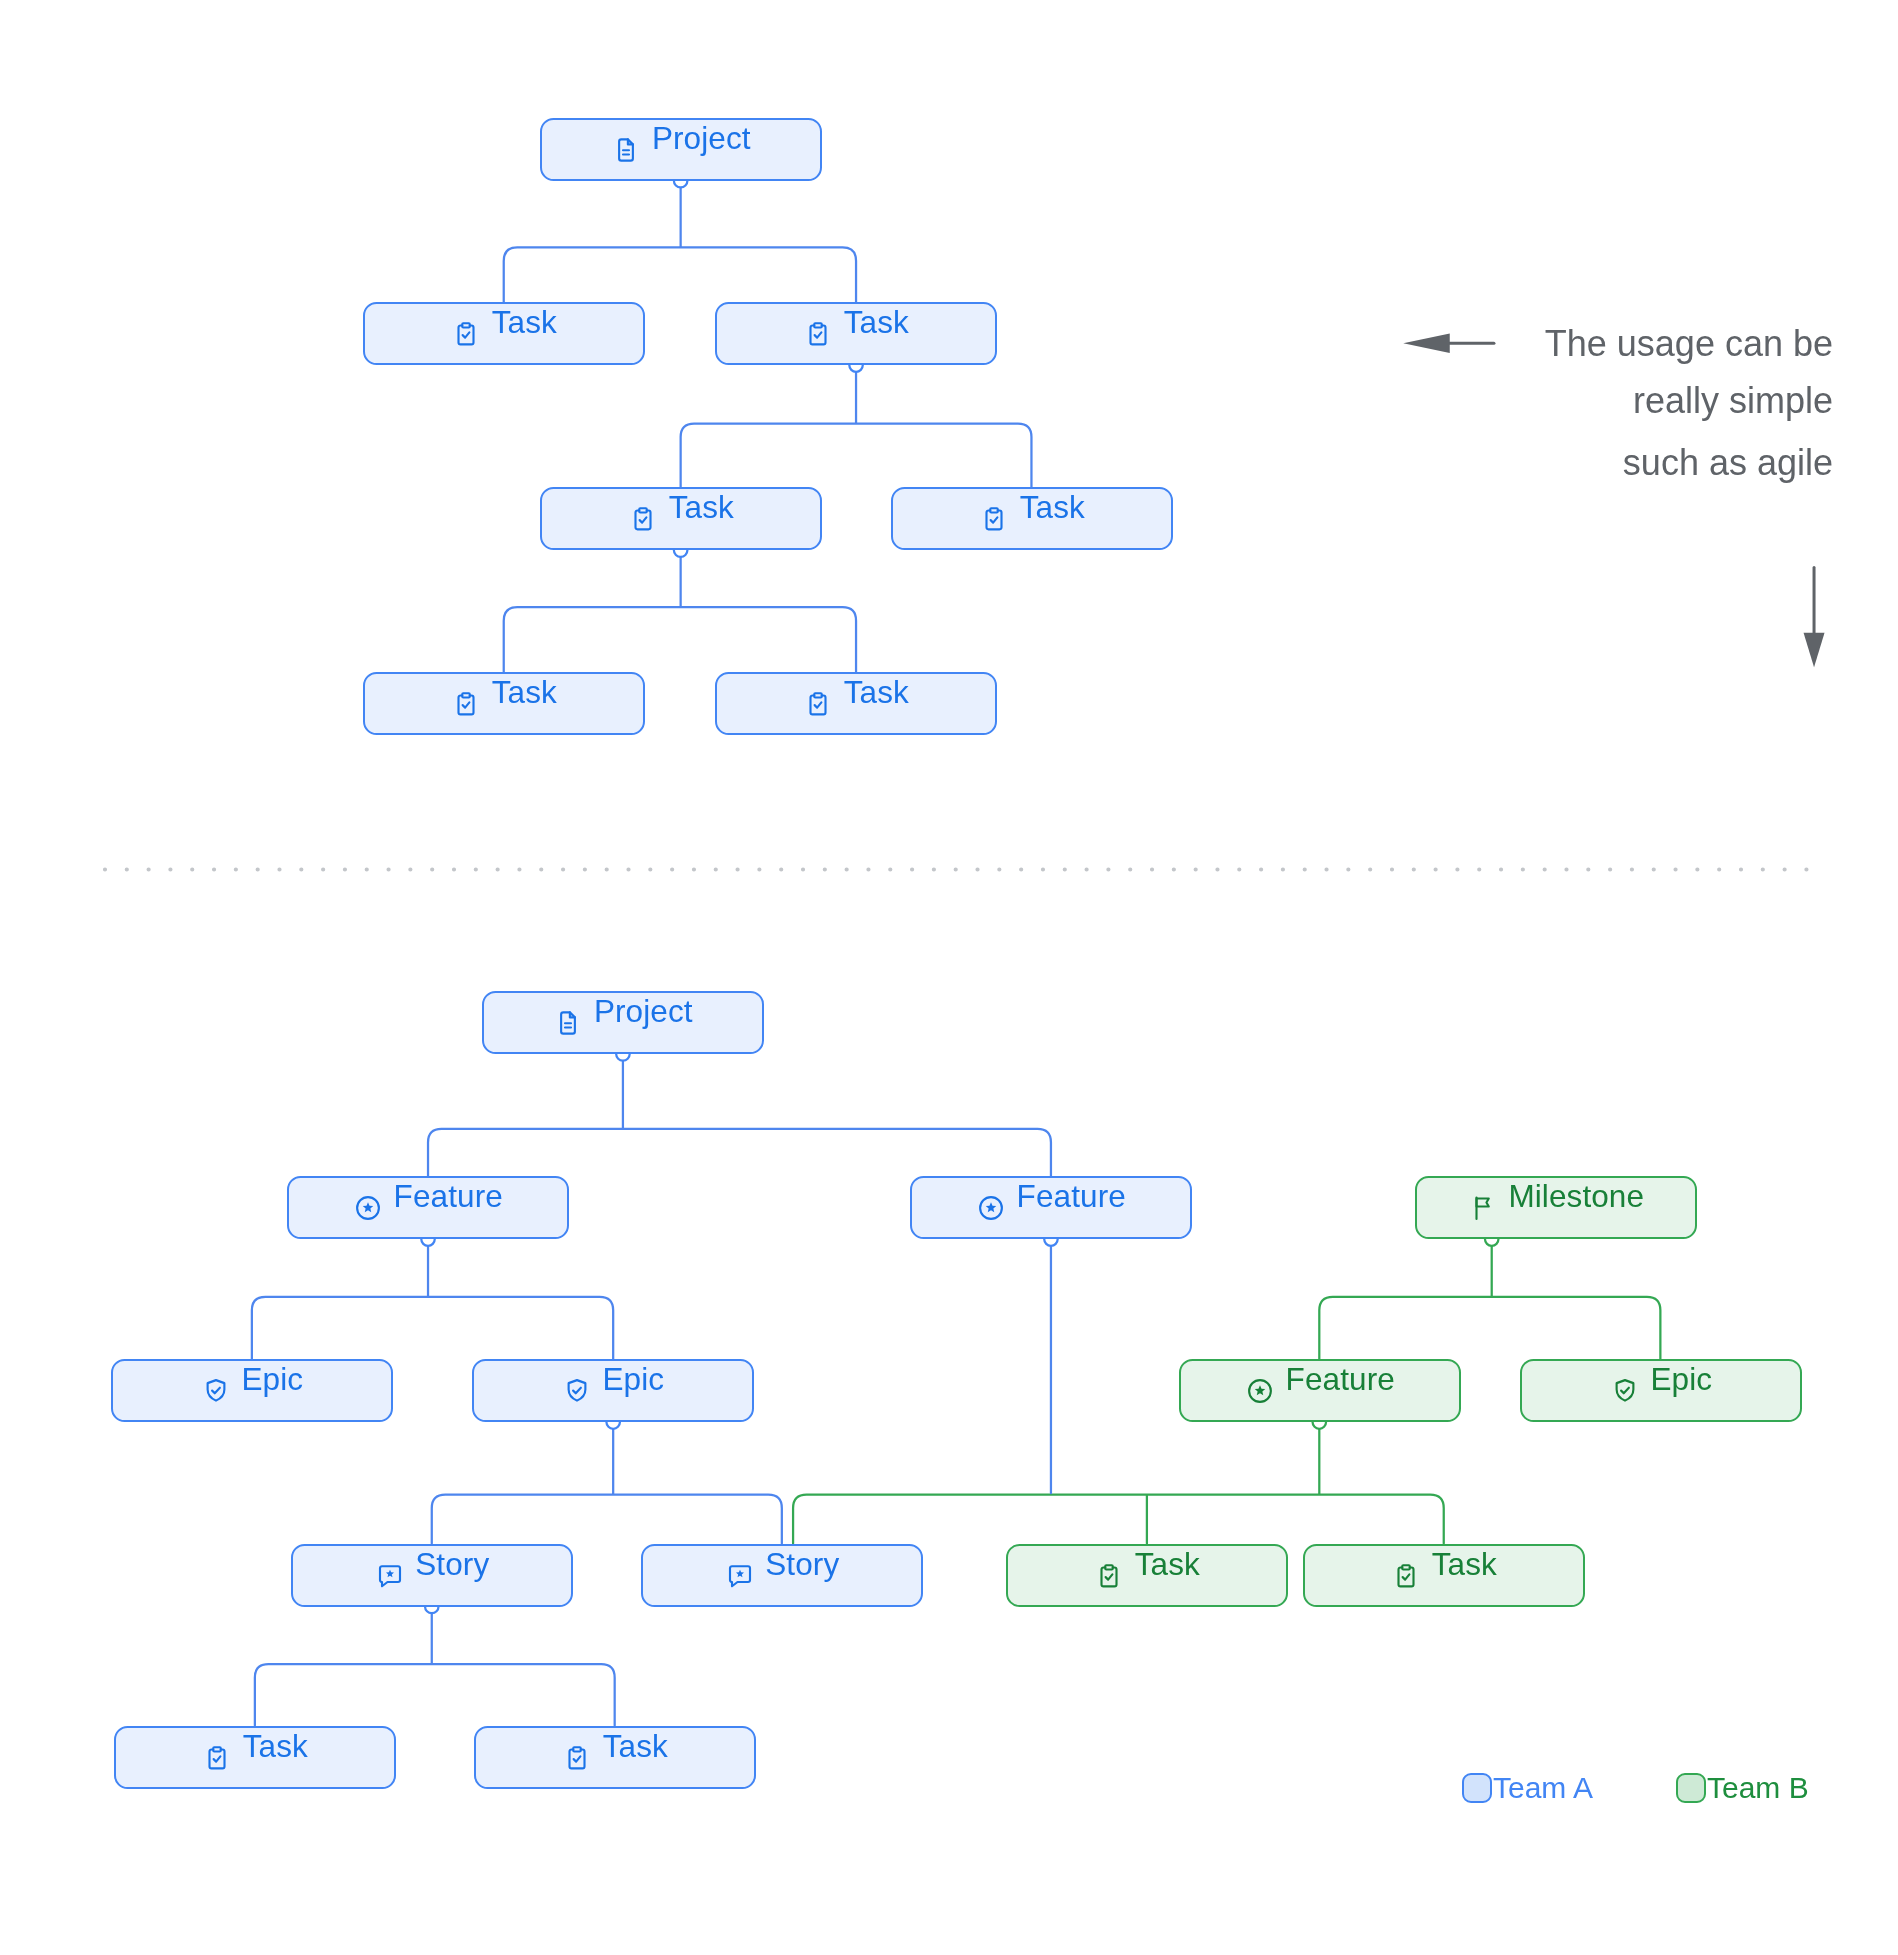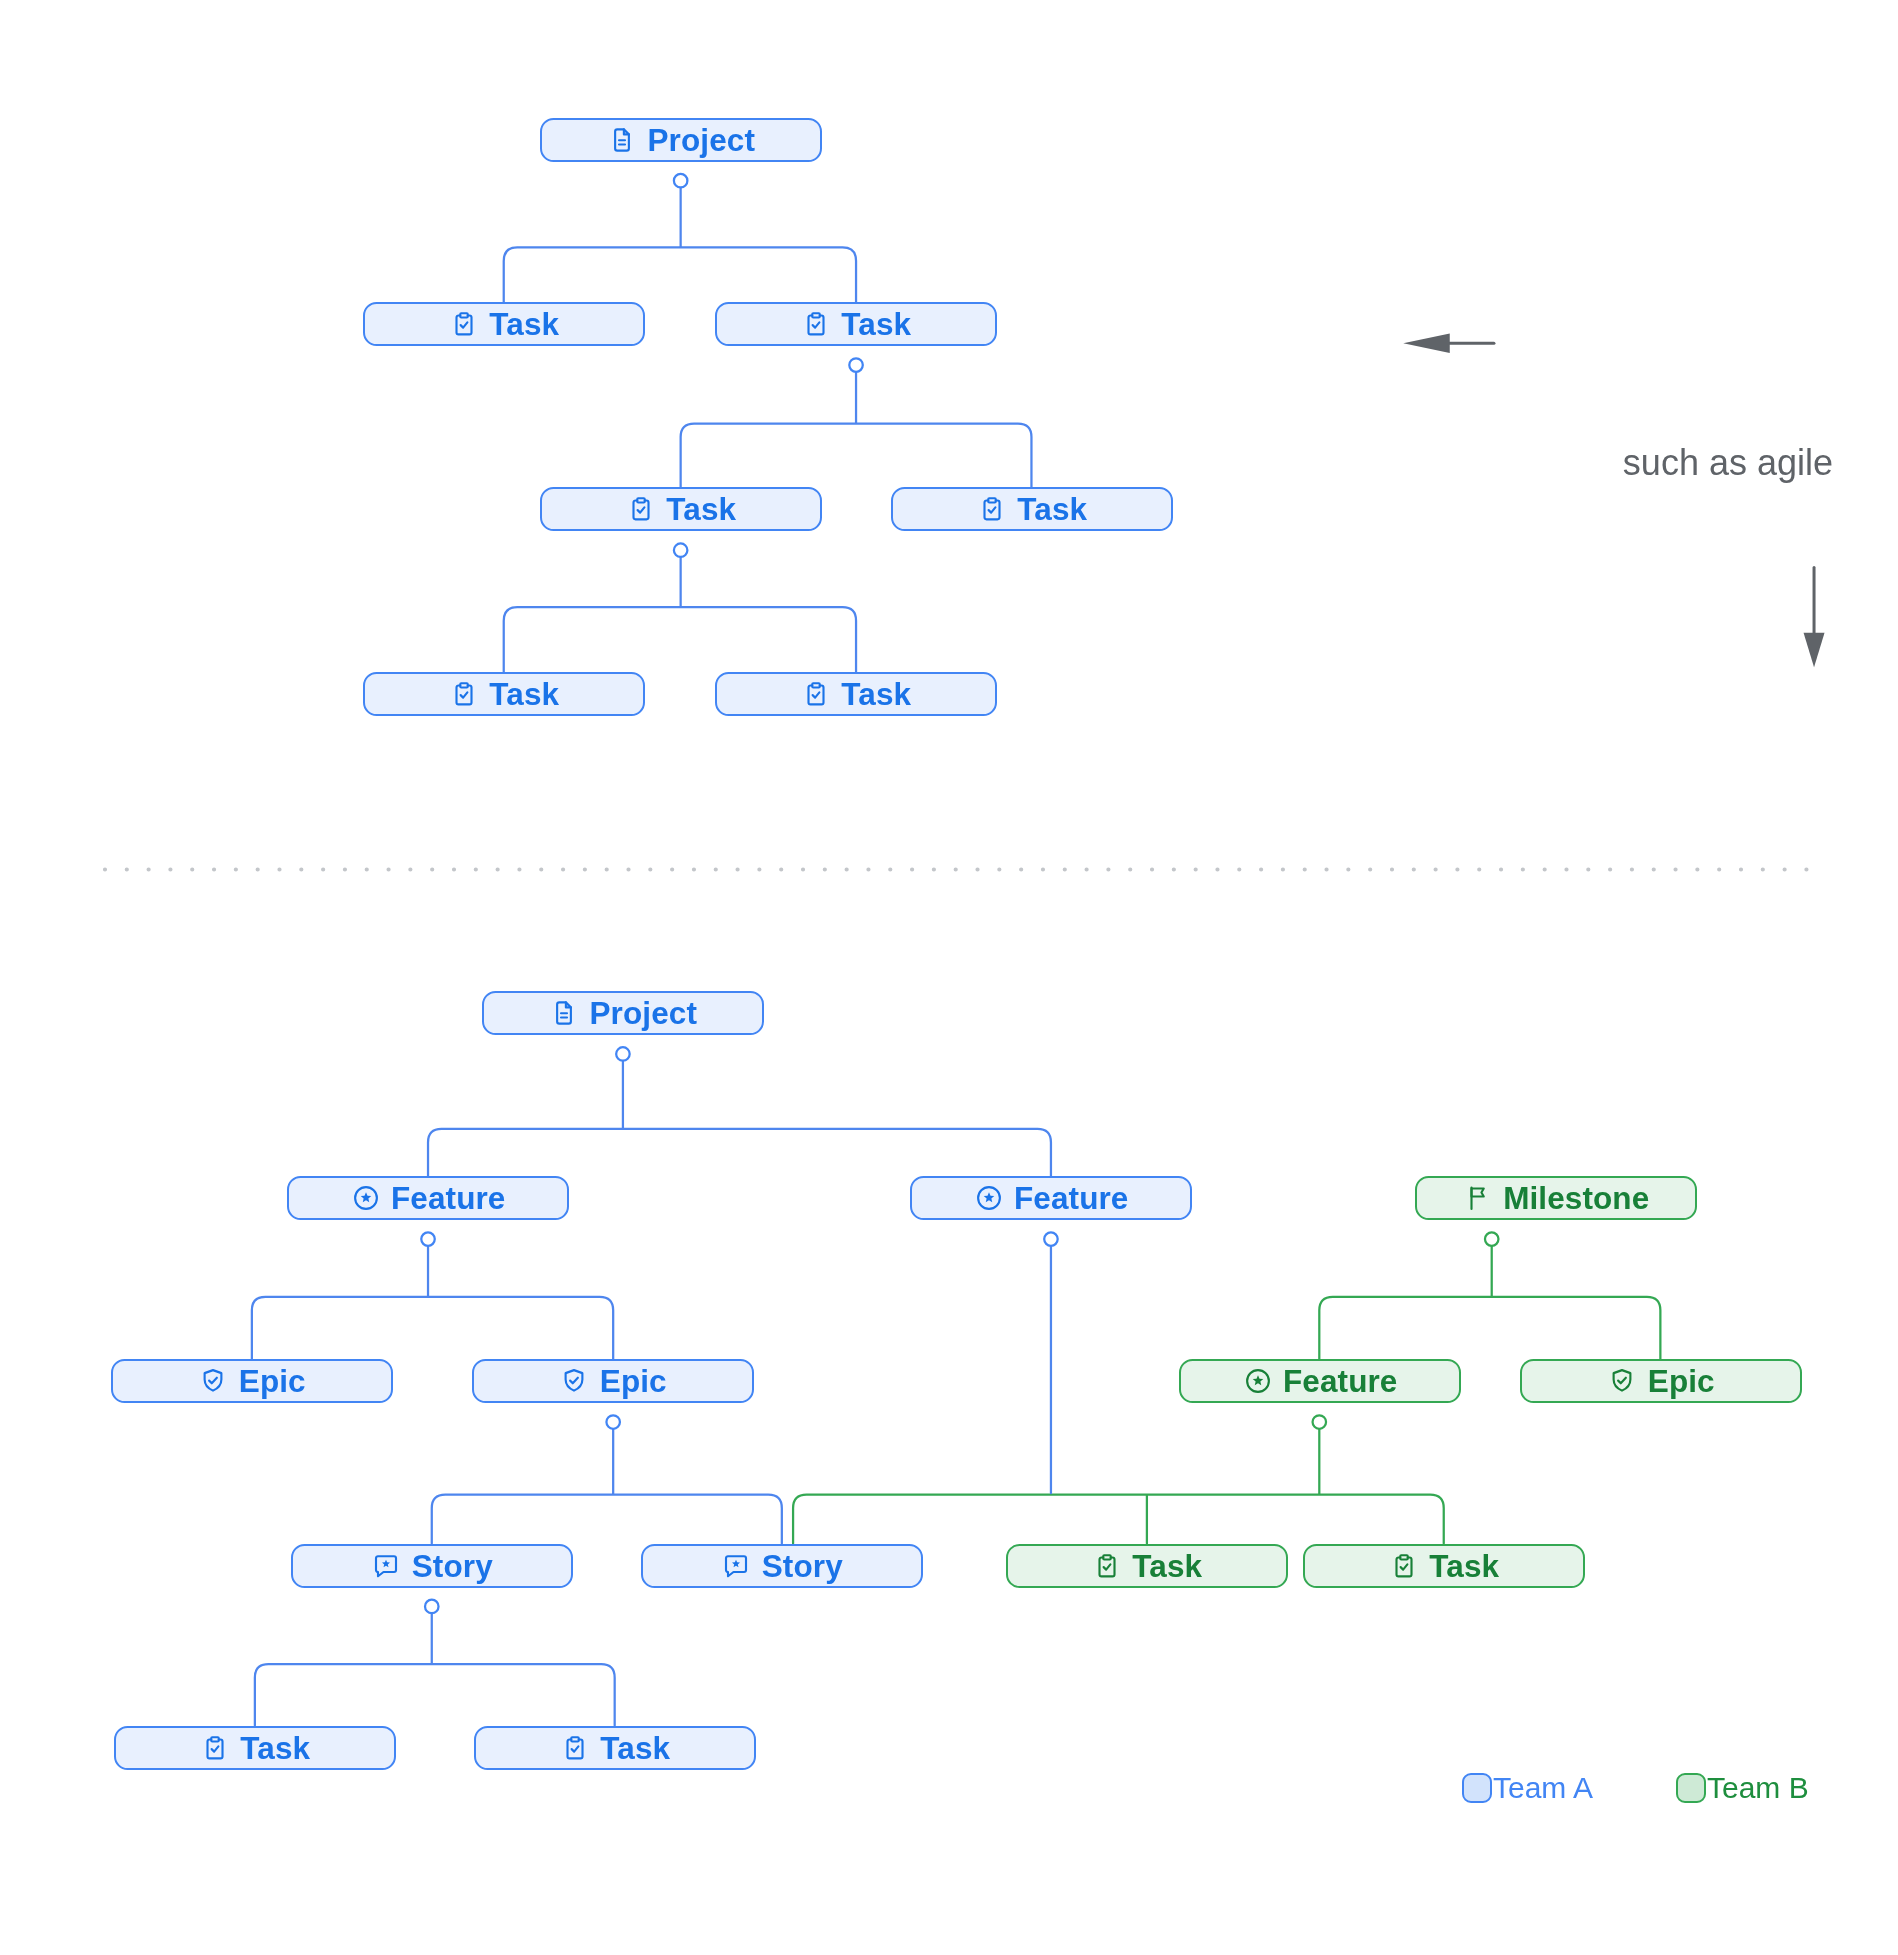--- a/index.html
+++ b/index.html
@@ -1,21 +1,21 @@
 <!DOCTYPE html>
 <html style="font-size:12px"><head>
 <meta charset="utf-8">
 <style>
   html,body{margin:0;padding:0;background:#ffffff;}
   body{width:1898px;height:1955px;position:relative;font-family:"Liberation Sans",sans-serif;-webkit-font-smoothing:antialiased;}
   #stage{position:absolute;inset:0;}
   #edges{position:absolute;left:0;top:0;}
-  .node{position:absolute;width:282px;height:44px;box-sizing:border-box;border-radius:13.5px;
-        display:flex;align-items:center;justify-content:center;gap:10.5px;
-        font-size:31.5px;font-weight:700;letter-spacing:0.1px;cursor:pointer;background:#fff;}
+  .node{position:absolute;width:282px;height:63px;box-sizing:border-box;border-radius:13.5px;
+        display:flex;justify-content:center;gap:10.5px;
+        font-size:31.5px;font-weight:400;letter-spacing:0.1px;cursor:pointer;background:#fff;}
   .node.team-a{background:#E8F0FE;border:2.2px solid #4285F4;color:#1A73E8;}
   .node.team-b{background:#E6F4EA;border:2.2px solid #34A853;color:#188038;}
   .node .nicon{display:flex;align-items:center;}
   .node .nicon svg{width:30px;height:30px;display:block;}
   .annotation{position:absolute;right:65px;text-align:right;color:#5F6368;font-size:36px;line-height:57px;font-weight:400;}
   #anno-block-1{top:315px;}
   #anno-block-2{top:434px;}
   .legend-item{position:absolute;display:flex;align-items:center;gap:1px;font-size:30px;font-weight:500;}
   .legend-swatch{width:30px;height:30px;border-radius:9px;box-sizing:border-box;display:inline-block;}
   #legend-a{left:1462px;top:1771px;color:#4285F4;}
@@ -274,20 +274,24 @@
           <svg viewBox="0 0 24 24" fill="none" stroke="currentColor" stroke-width="1.7" stroke-linecap="round" stroke-linejoin="round">
             <path d="M9 5.2H7.6c-.9 0-1.6.7-1.6 1.6v11.9c0 .9.7 1.6 1.6 1.6h8.8c.9 0 1.6-.7 1.6-1.6V6.8c0-.9-.7-1.6-1.6-1.6H15"></path>
             <rect x="9" y="3.4" width="6" height="3.4" rx="0.8"></rect>
             <path d="M9.3 12.9l2 2 3.4-4.2"></path>
           </svg>
         </span>
         <span>Task</span>
       </div>
     </div>
 
+  <div class="annotation" id="anno-block-1">
+    <div>The usage can be</div>
+    <div>really simple</div>
+  </div>
   <div class="annotation" id="anno-block-2">
     <div>such as agile</div>
   </div>
 
   <div class="legend-item" id="legend-a">
     <span class="legend-swatch"></span>
     <span>Team A</span>
   </div>
   <div class="legend-item" id="legend-b">
     <span class="legend-swatch"></span>

